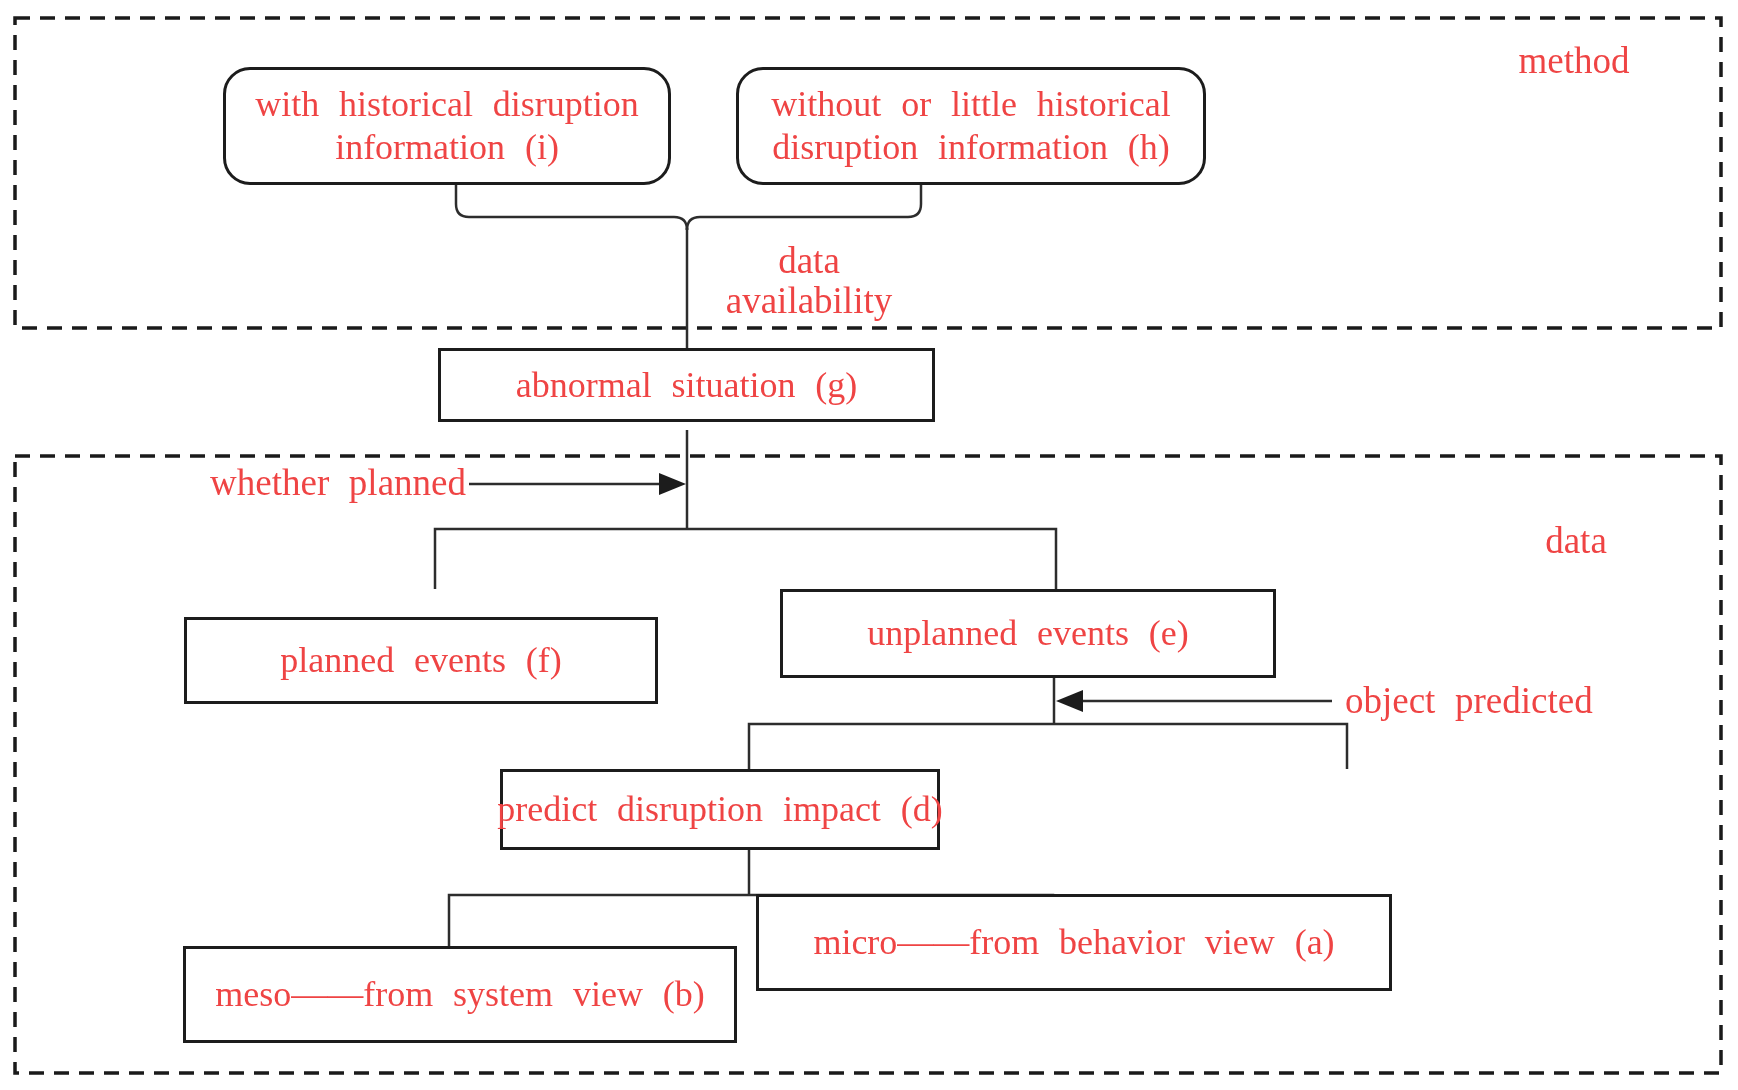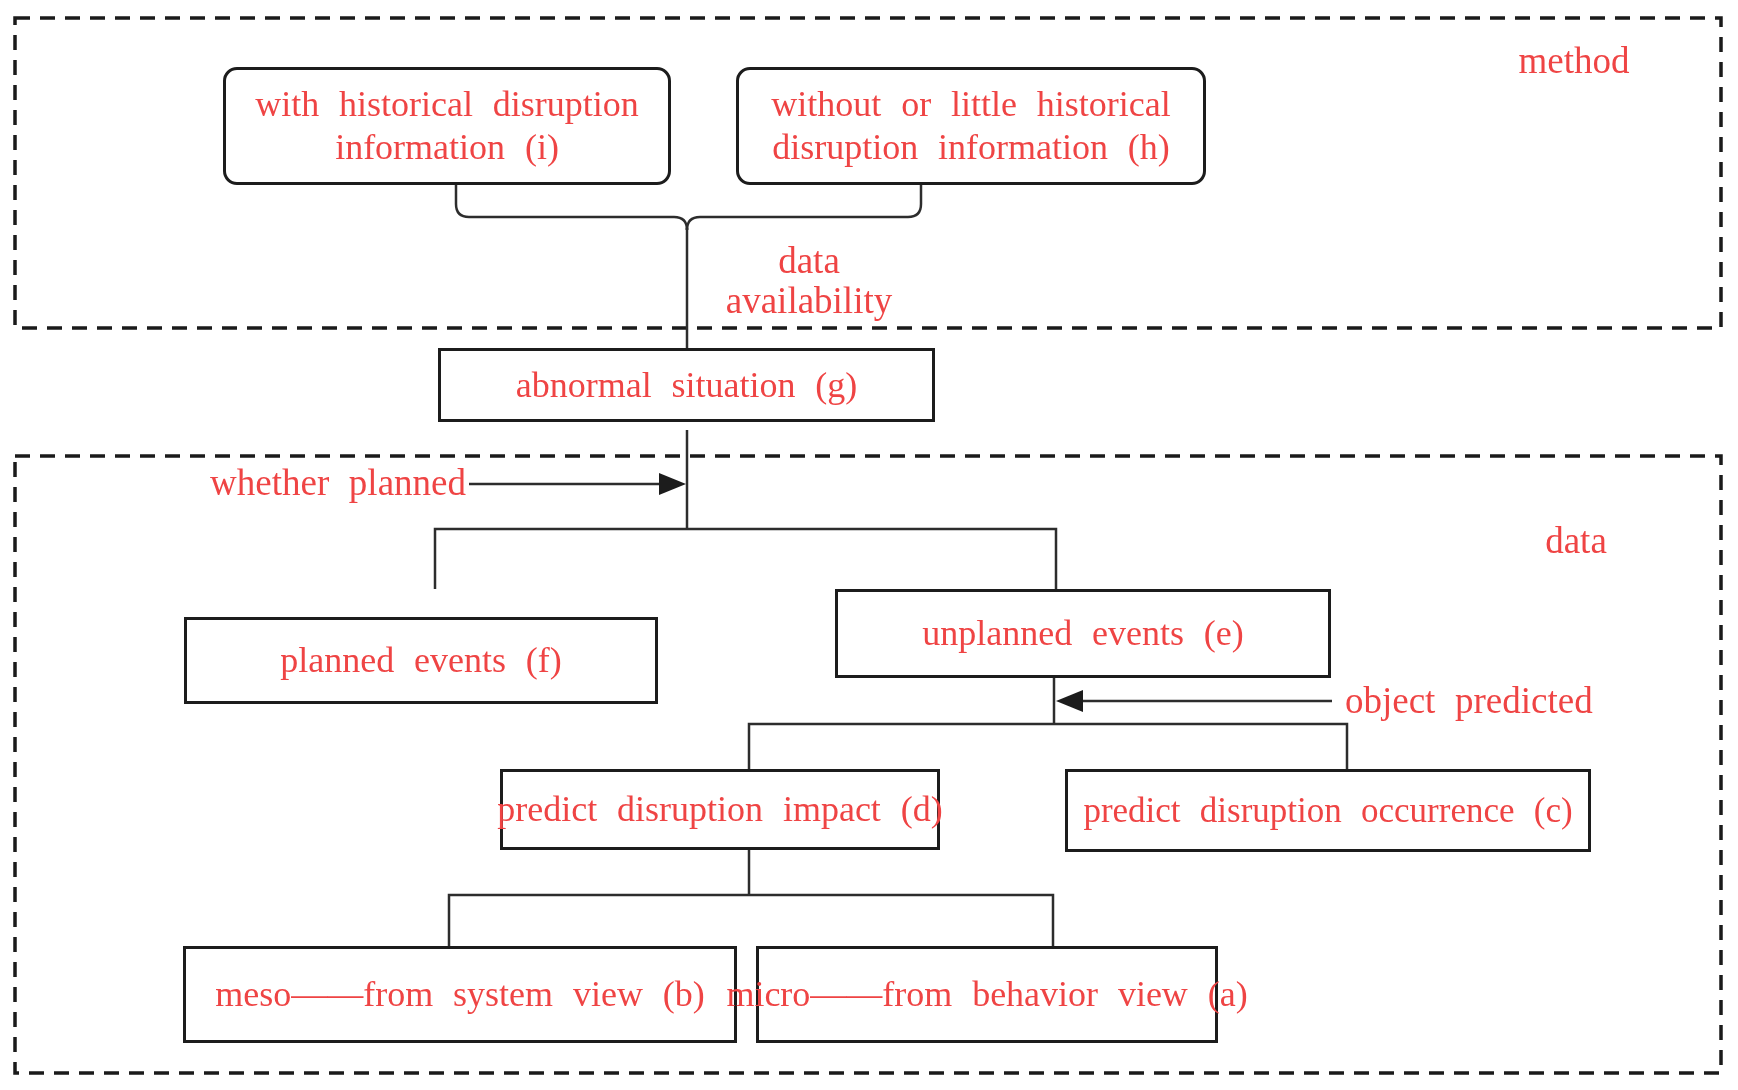--- a/index.html
+++ b/index.html
@@ -26,21 +26,21 @@
     flex-direction: column;
     align-items: center;
     justify-content: center;
     text-align: center;
     font-size: 36px;
     line-height: 43px;
     word-spacing: 0.30em;
     white-space: nowrap;
   }
   .node.rounded {
-    border-radius: 14px;
+    border-radius: 27px;
     border-width: 3.5px;
   }
   .flabel {
     position: absolute;
     font-size: 37px;
     line-height: 40px;
     word-spacing: 0.28em;
     white-space: nowrap;
   }
   .flabel.center { text-align: center; }
@@ -97,23 +97,22 @@
 
   <div class="node rounded" style="left:736px; top:67px; width:470px; height:118px;">
     <div>without or little historical</div>
     <div>disruption information (h)</div>
   </div>
 
   <div class="node" style="left:438px; top:348px; width:497px; height:74px;">abnormal situation (g)</div>
 
   <div class="node" style="left:184px; top:589px; width:474px; height:87px;margin-top:28px;">planned events (f)</div>
 
-  <div class="node" style="left:835px; top:589px; width:496px; height:89px;">unplanned events (e)</div>
+  <div class="node" style="left:780px; top:589px; width:496px; height:89px;">unplanned events (e)</div>
 
   <div class="node" style="left:500px; top:769px; width:440px; height:81px;">predict disruption impact (d)</div>
 
-  <div class="node" style="left:1065px; top:769px; width:526px; height:83px; font-size:35px;">predict disruption occurrence (c)</div>
 
   <div class="node" style="left:183px; top:946px; width:554px; height:97px;">meso——from system view (b)</div>
 
-  <div class="node" style="left:756px; top:946px; width:462px; height:97px;">micro——from behavior view (a)</div>
+  <div class="node" style="left:756px; top:894px; width:636px; height:97px;">micro——from behavior view (a)</div>
 
 </div>
 
 </body></html>

